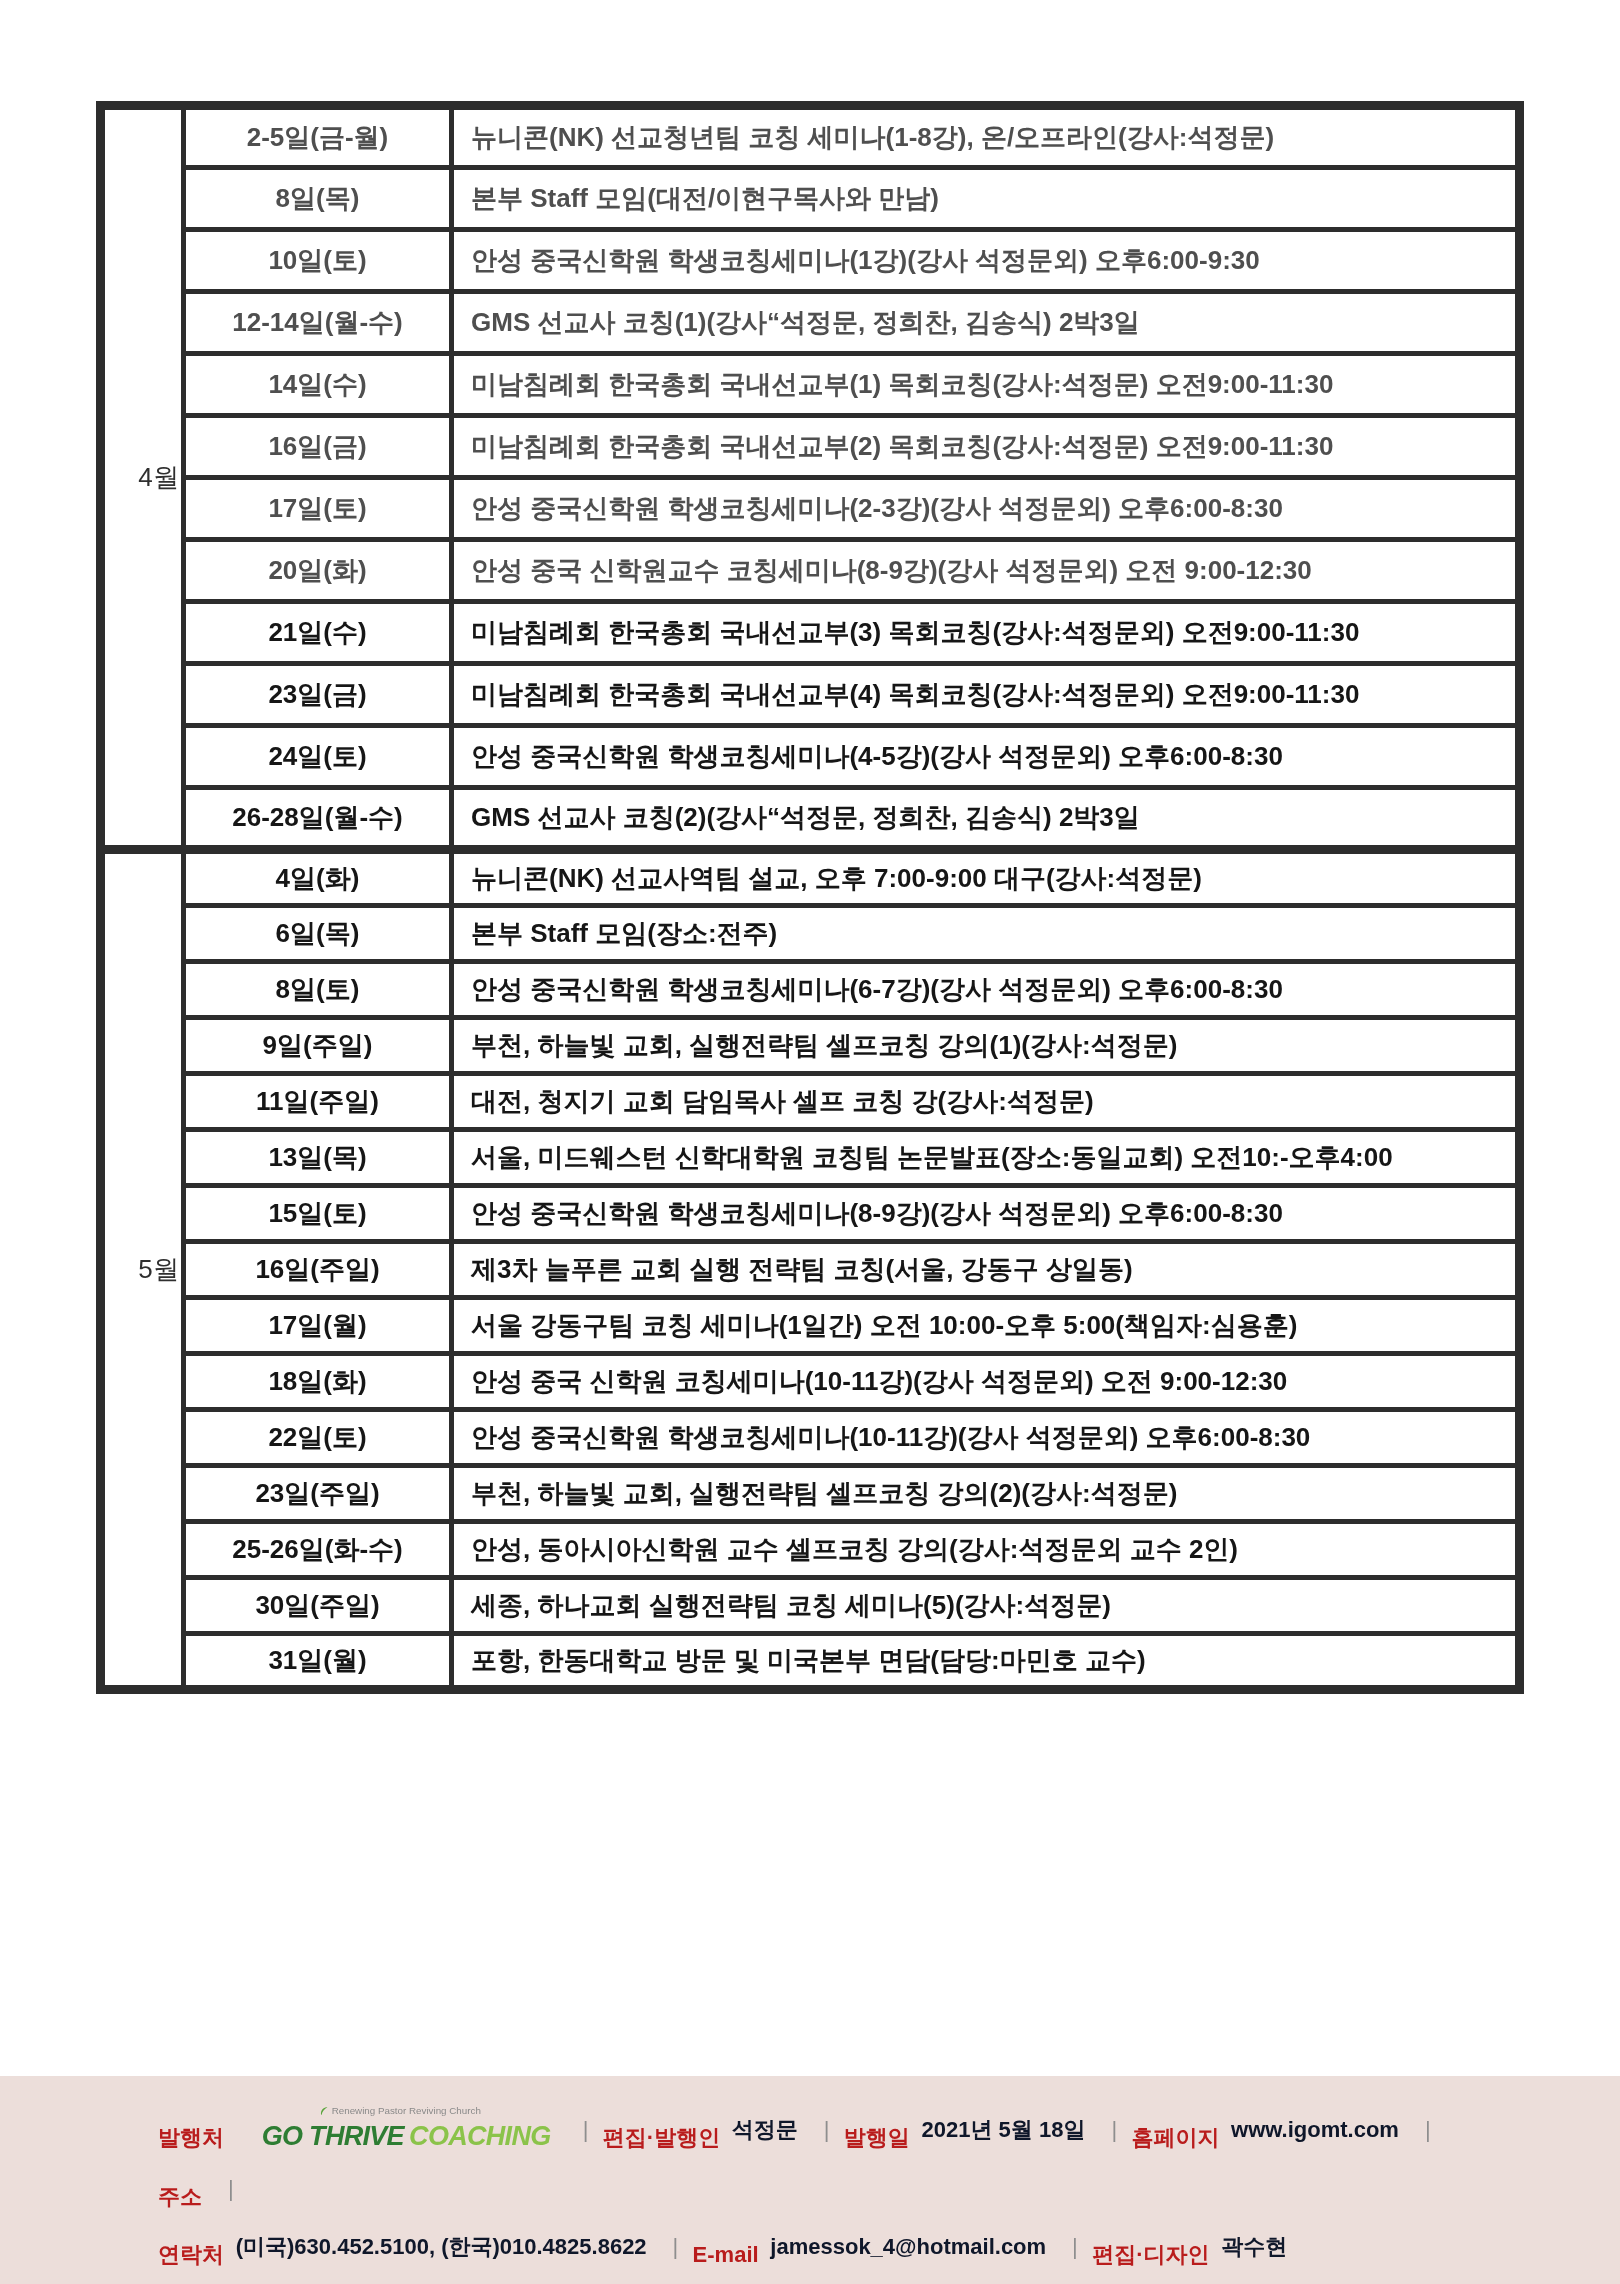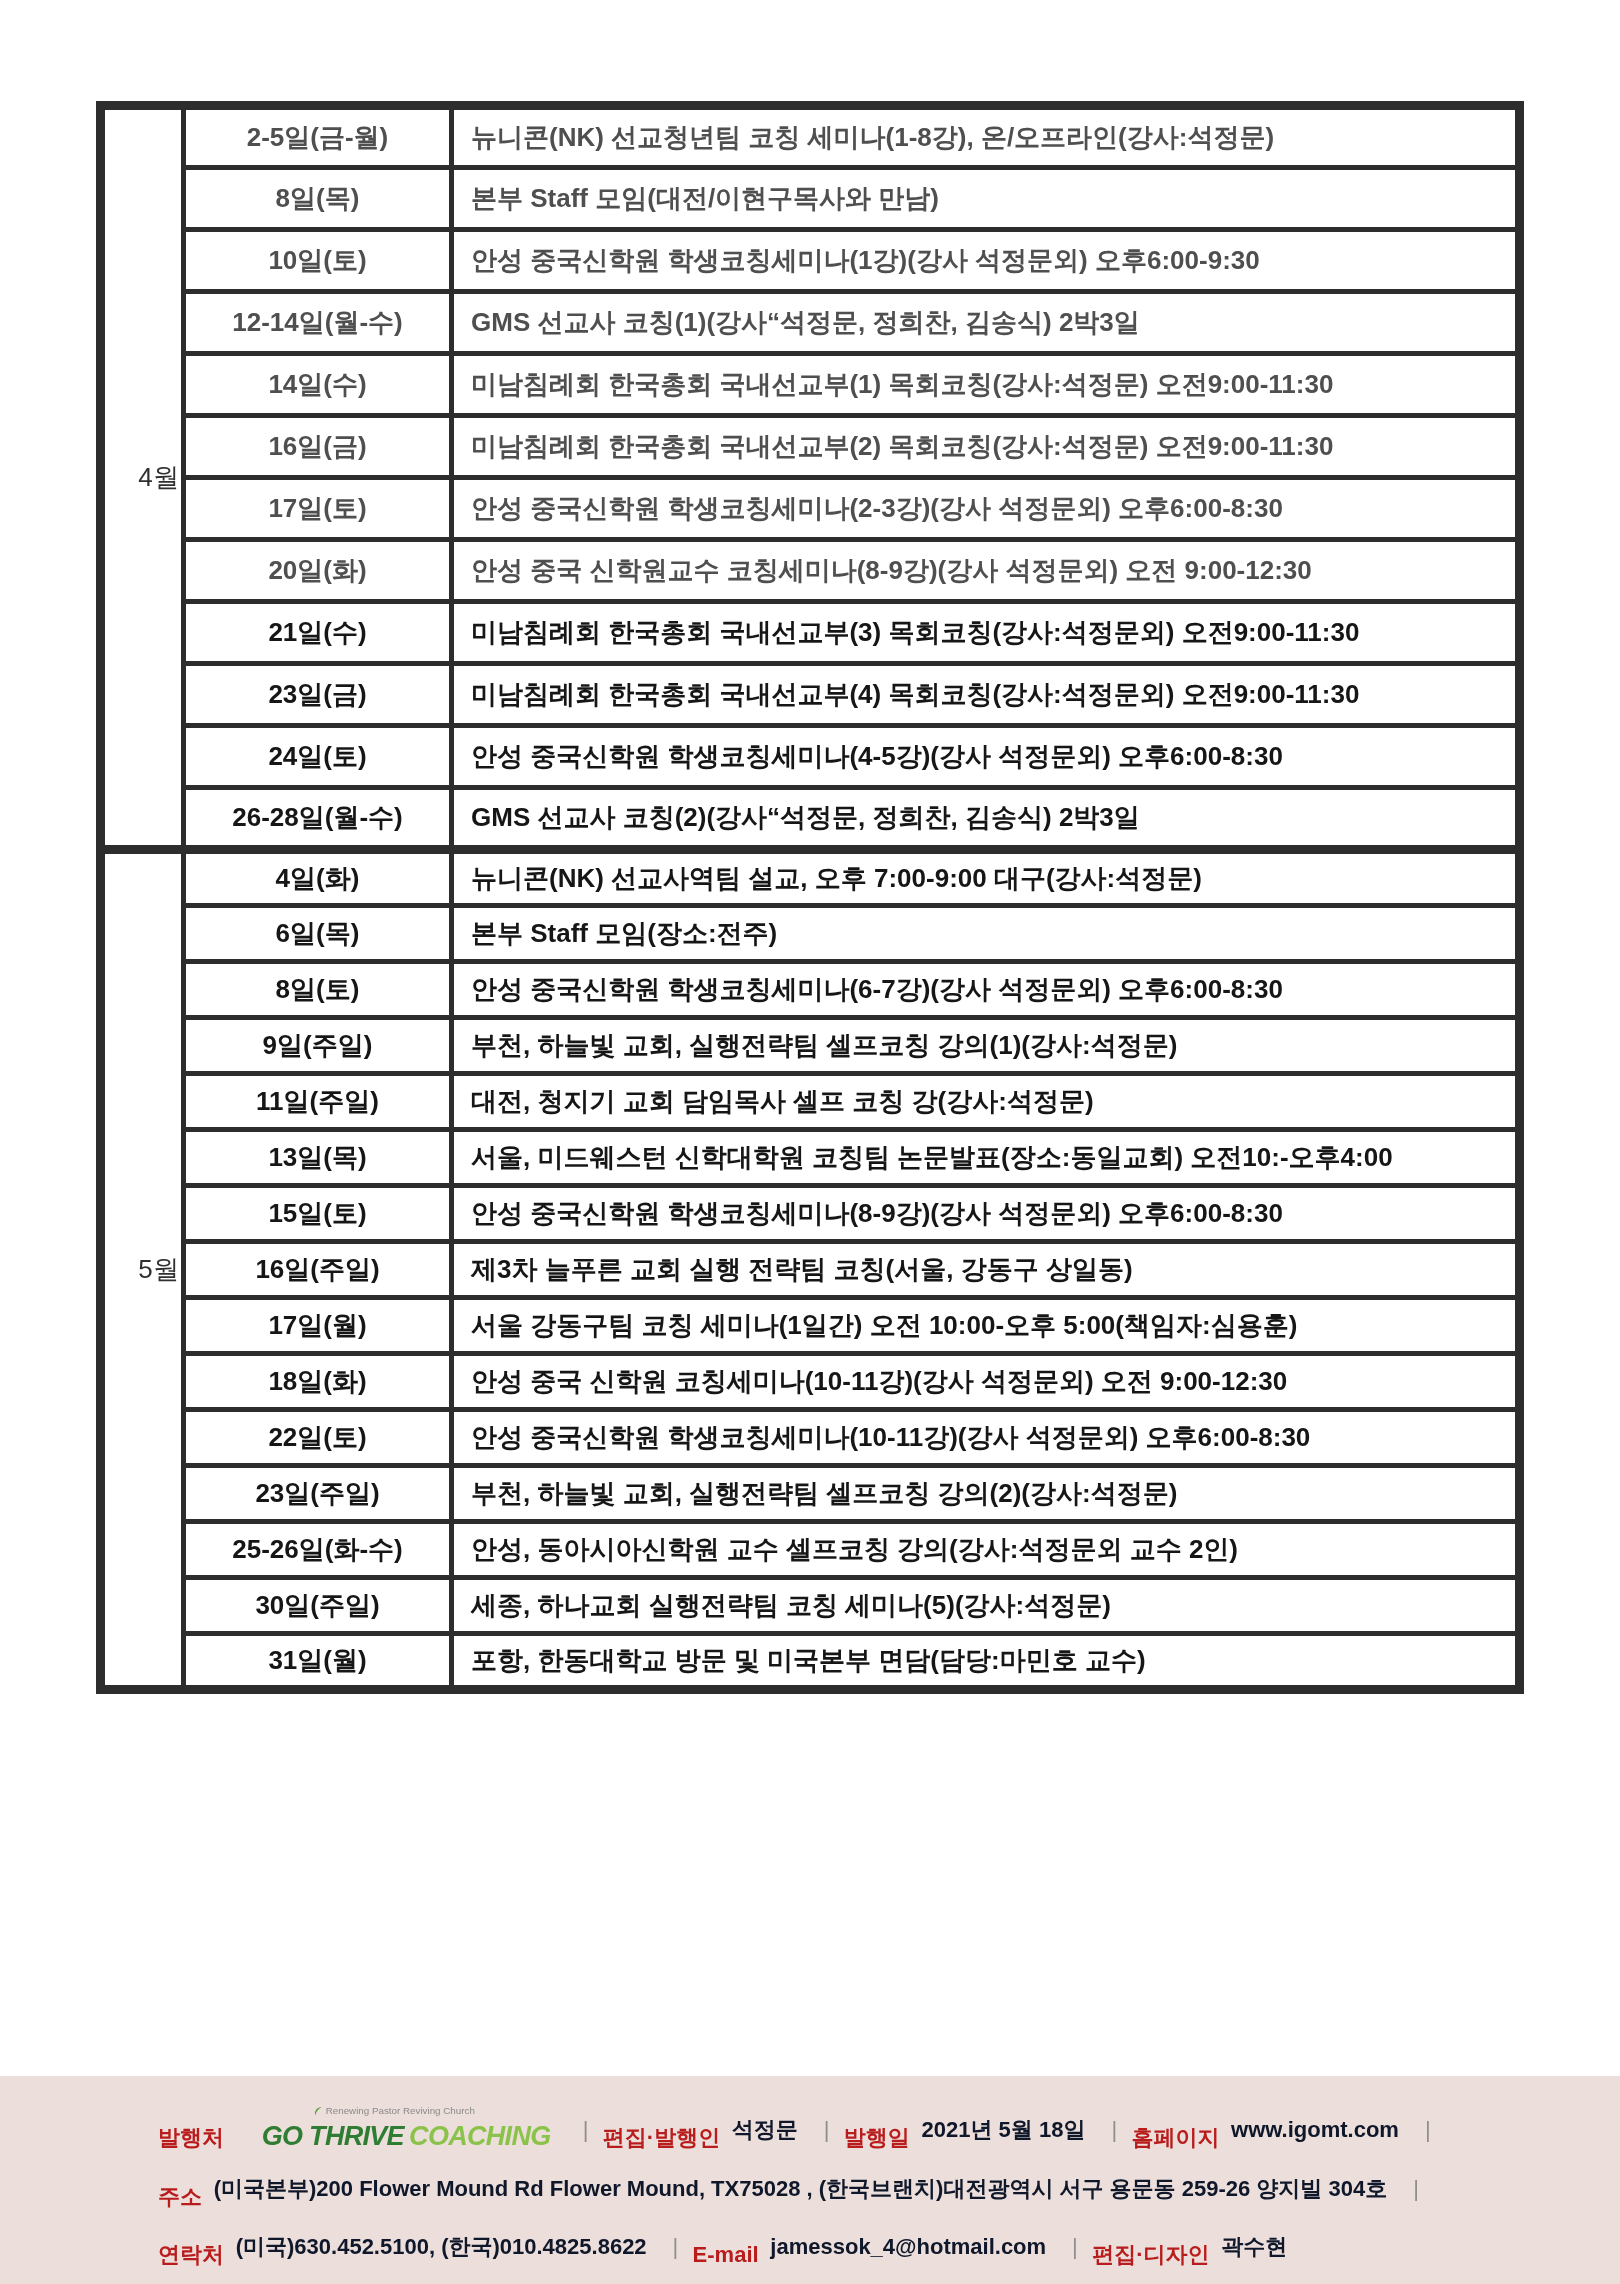--- a/index.html
+++ b/index.html
@@ -63,21 +63,21 @@
   .fvalue{font-weight:700;color:#0f172a;margin-right:11.7px;}
   .sep{color:#8e8e8e;margin:0 14.3px;font-weight:300;}
 
   
   .logo{
     display:inline-block;position:relative;
     margin:0 18px 0 26px;
     padding-top:13px;
   }
   .logo-tagline{
-    position:absolute;top:-3.9px;left:51px;
+    position:absolute;top:-3.9px;left:57px;
     font-size:9.8px;color:#8a8a8a;
     font-style:normal;font-weight:400;
     display:flex;align-items:center;gap:2.6px;
     white-space:nowrap;
   }
   .leaf-icon{display:inline-block;}
   .logo-main{font-style:italic;font-size:27px;letter-spacing:-0.7px;white-space:nowrap;}
   .logo-gothrive{color:#2e7d33;font-weight:700;}
   .logo-coaching{color:#8bc34a;font-weight:600;margin-left:5.2px;}
 </style>
@@ -229,21 +229,20 @@
         <span class="flabel">발행일</span>
         <span class="fvalue">2021년 5월 18일</span>
         <span class="sep">|</span>
         <span class="flabel">홈페이지</span>
         <span class="fvalue">www.igomt.com</span>
         <span class="sep">|</span>
       </div>
 
       <div class="f-line">
         <span class="flabel">주소</span>
-        <span class="fvalue">(미국본부)200 Flower Mound Rd Flower Mound, TX75028 , (한국브랜치)대전광역시 서구 용문동 259-26 양지빌 304호</span>
         <span class="sep">|</span>
       </div>
 
       <div class="f-line">
         <span class="flabel">연락처</span>
         <span class="fvalue">(미국)630.452.5100, (한국)010.4825.8622</span>
         <span class="sep">|</span>
         <span class="flabel">E-mail</span>
         <span class="fvalue">jamessok_4@hotmail.com</span>
         <span class="sep">|</span>

